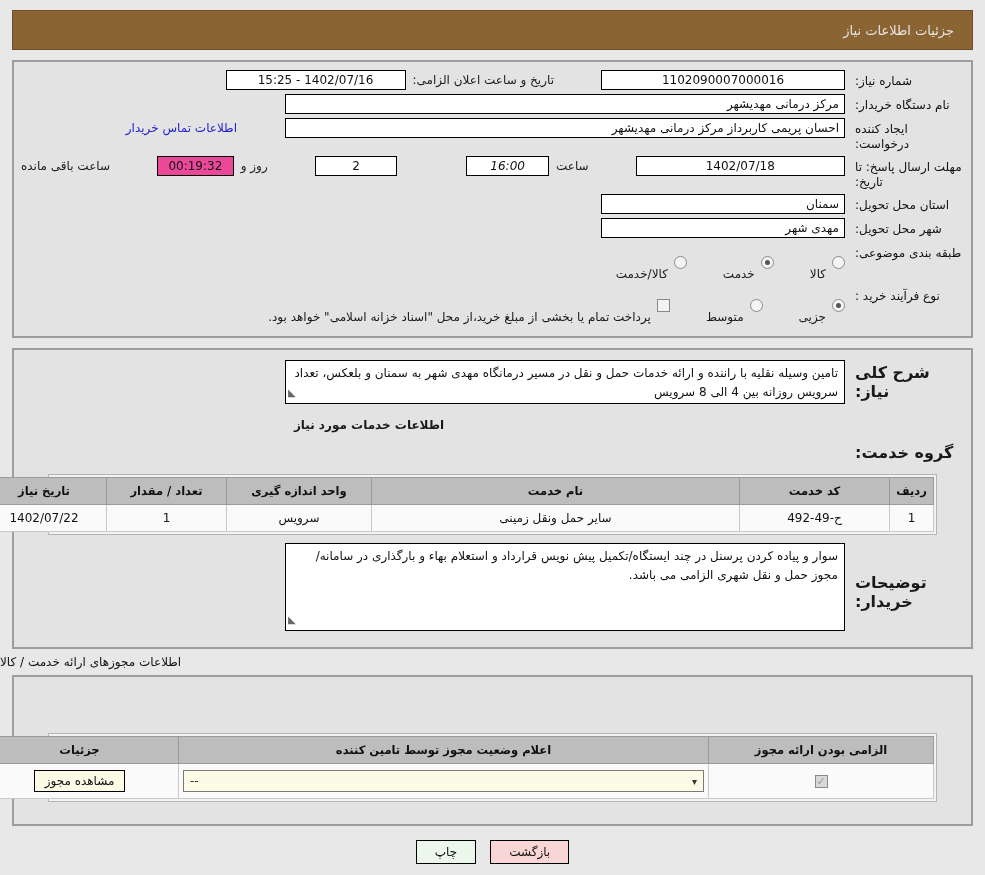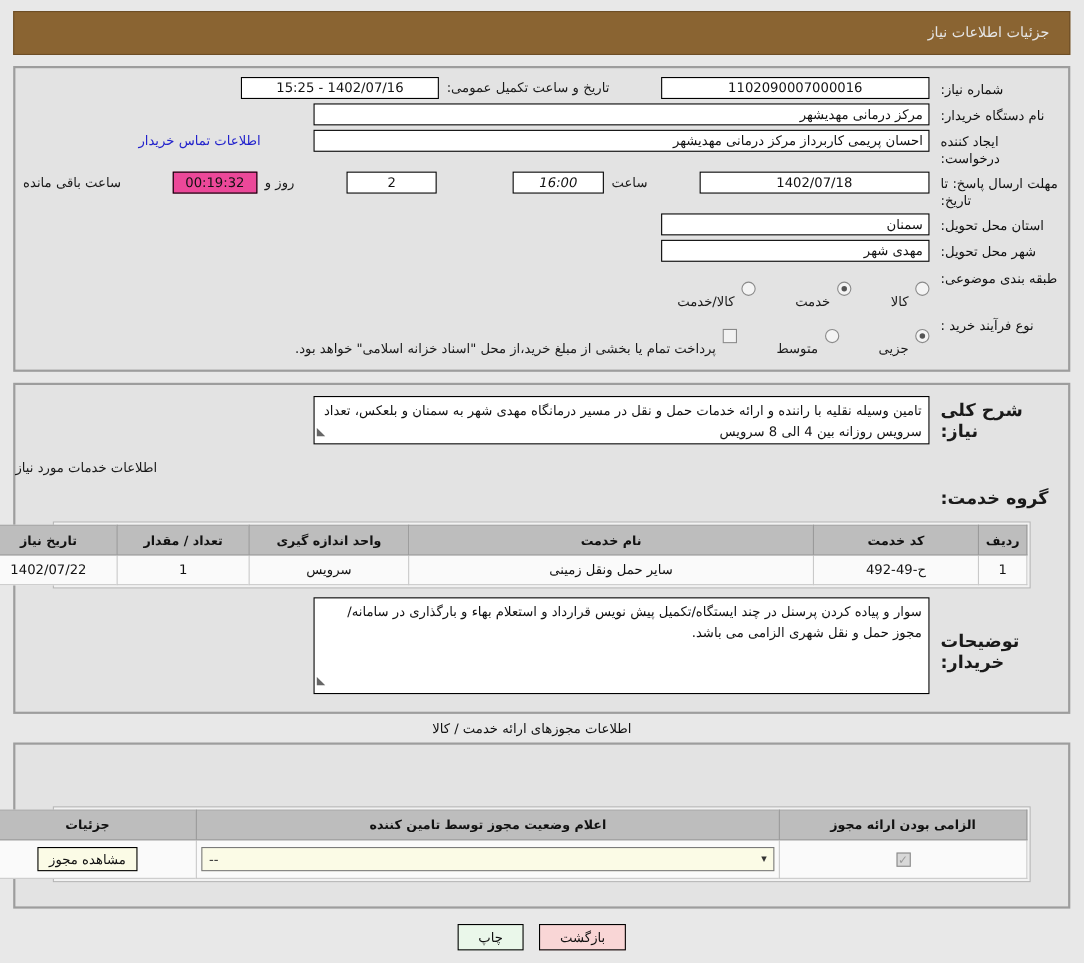--- a/index.html
+++ b/index.html
@@ -218,23 +218,23 @@
     font-weight: bold;
     font-size: 16px;
     width: 120px;
     text-align: left;
     padding-left: 10px;
     padding-top: 3px;
     box-sizing: border-box;
     flex: 0 0 auto;
   }
   .section-sub {
-    font-weight: normal;
-    font-size: 12px;
-    text-align: left;
+    font-weight: bold;
+    font-size: 12px;
+    text-align: center;
     padding: 10px 247px 8px 0;
   }
 
   .svc-input {
     background: #fff;
     border: 1px solid #000;
     width: 560px;
     height: 22px;
     box-sizing: border-box;
     font-size: 12px;
@@ -295,21 +295,21 @@
     background: #fbfbe6;
     border: 1px solid #000;
     font-size: 12px;
     padding: 3px 10px;
     display: inline-block;
     cursor: pointer;
     color: #111;
   }
 
   .section-label-right {
-    text-align: center;
+    text-align: left;
     font-size: 12px;
     padding: 6px 18px 4px 0;
     color: #111;
   }
 
   
   .footer {
     margin-top: 14px;
     display: flex;
     flex-direction: row;
@@ -341,21 +341,21 @@
 
   <div class="header-bar">
     <div class="header-title">جزئیات اطلاعات نیاز</div>
   </div>
 
   <div class="panel top">
 
     <div class="frow">
       <div class="lbl">شماره نیاز:</div>
       <div class="inp w-mid center">1102090007000016</div>
-      <div class="inline-lbl">تاریخ و ساعت تکمیل عمومی:</div>
+      <div class="inline-lbl">تاریخ و ساعت اعلان الزامی:</div>
       <div class="inp w-date center">1402/07/16 - 15:25</div>
     </div>
 
     <div class="frow">
       <div class="lbl">نام دستگاه خریدار:</div>
       <div class="inp w-xwide right">مرکز درمانی مهدیشهر</div>
     </div>
 
     <div class="frow">
       <div class="lbl">ایجاد کننده درخواست:</div>

